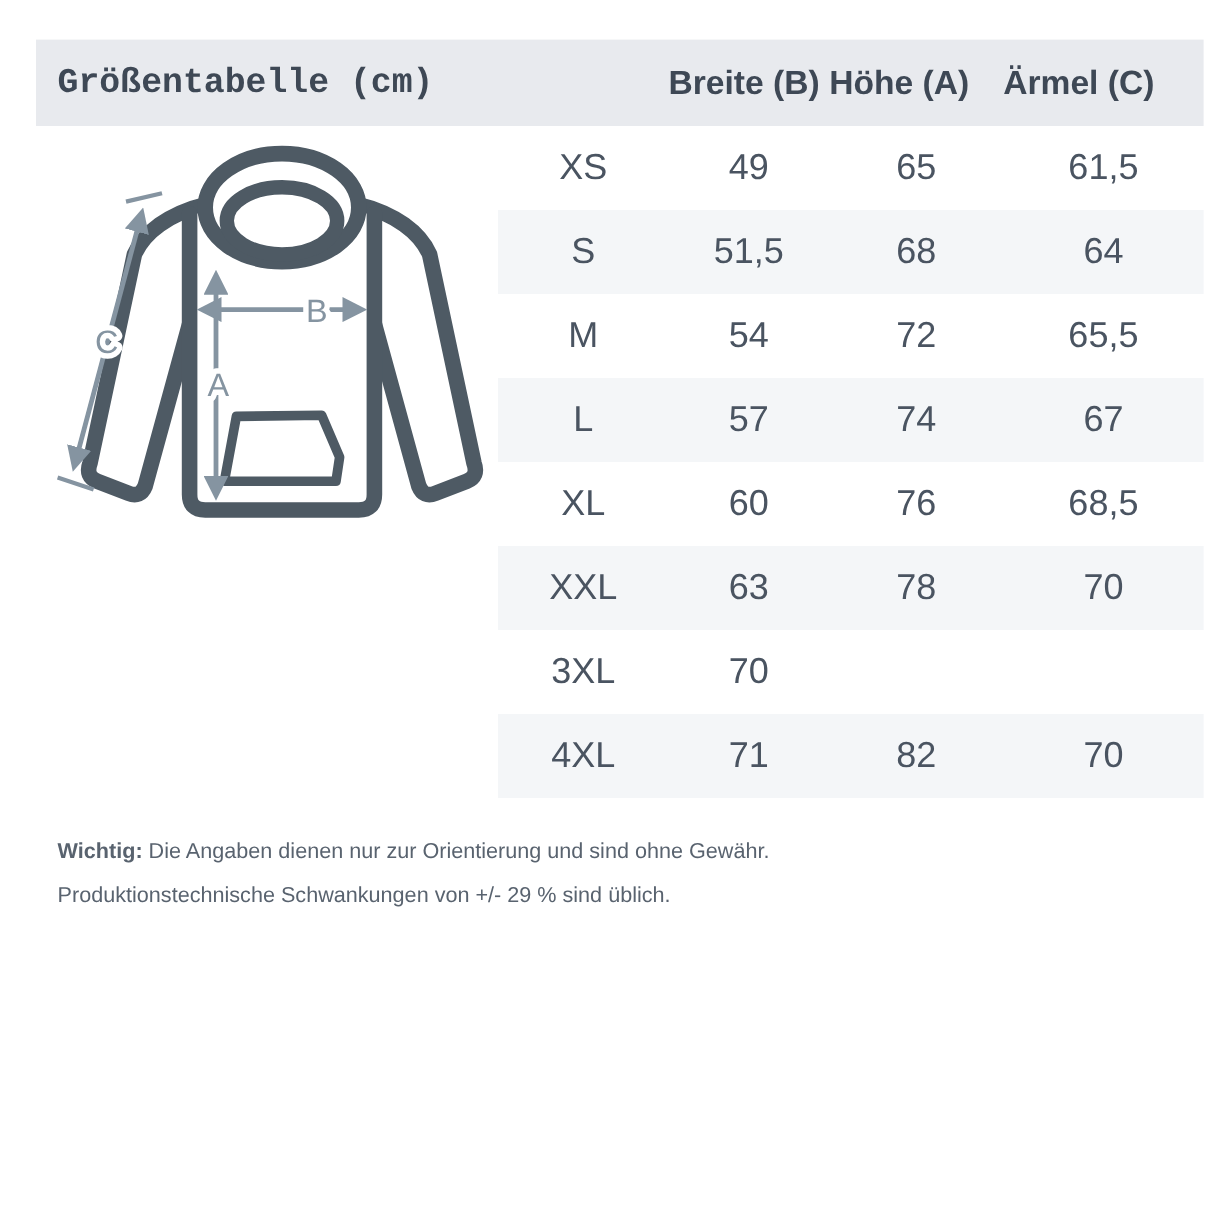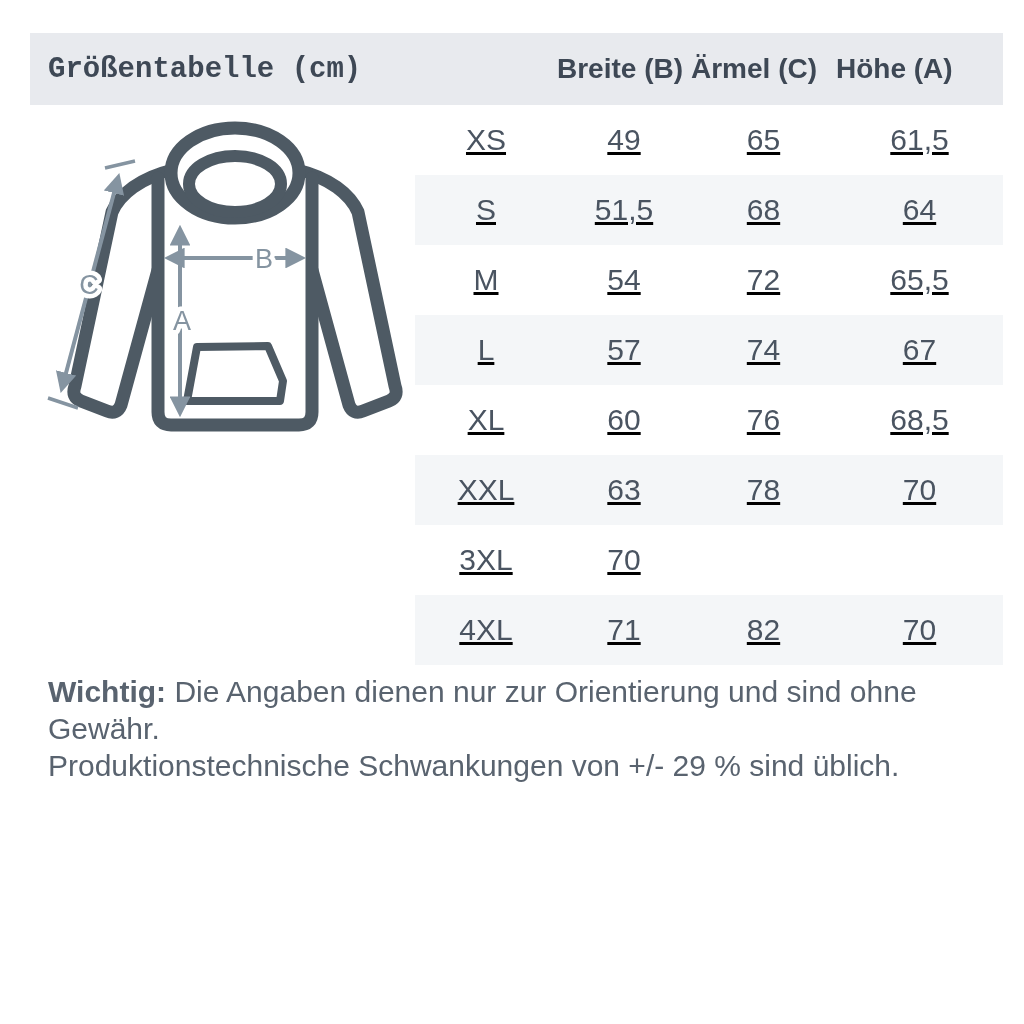--- a/index.html
+++ b/index.html
@@ -52,21 +52,20 @@
   }
   .table-body {
     margin-left: 385px;
     width: 588px;
   }
   .size-row {
     display: grid;
     grid-template-columns: 142px 134px 145px 167px;
     align-items: center;
     height: 70px;
-    text-decoration: underline;
   }
   .size-row.stripe { background: var(--row_stripe, #f4f6f8); }
   .size-row > div {
     text-align: center;
     font-size: 30px;
     color: var(--value_ink, #4a5461);
   }
   .diagram {
     position: absolute;
     left: 5px;
@@ -82,44 +81,44 @@
     font-size: 27px;
     font-weight: 500;
     text-anchor: middle;
     paint-order: stroke;
     stroke: #ffffff;
     stroke-width: 9px;
     stroke-linejoin: round;
   }
   marker path { fill: var(--arrow, #8594a1); }
   .note {
-    margin-top: 8px;
+    margin-top: 26px;
     padding-left: 18px;
     width: 930px;
-    font-size: 30px;
+    font-size: 18px;
     line-height: 37px;
     color: var(--note_ink, #59636f);
   }
   .note .lead {
     font-weight: 700;
     color: var(--note_ink, #59636f);
   }
 </style>
 </head>
 <body>
 
 <div class="page">
   <div class="content">
 
     <div class="header-band">
       <div class="chart-title">Größentabelle (cm)</div>
       <div></div>
       <div class="col-header">Breite (B)</div>
+      <div class="col-header">Höhe (A)</div>
       <div class="col-header">Ärmel (C)</div>
-      <div class="col-header">Höhe (A)</div>
     </div>
 
     <div class="table-body">
         <div class="size-row">
     <div>XS</div>
     <div>49</div>
     <div>65</div>
     <div>61,5</div>
   </div>
         <div class="size-row stripe">

